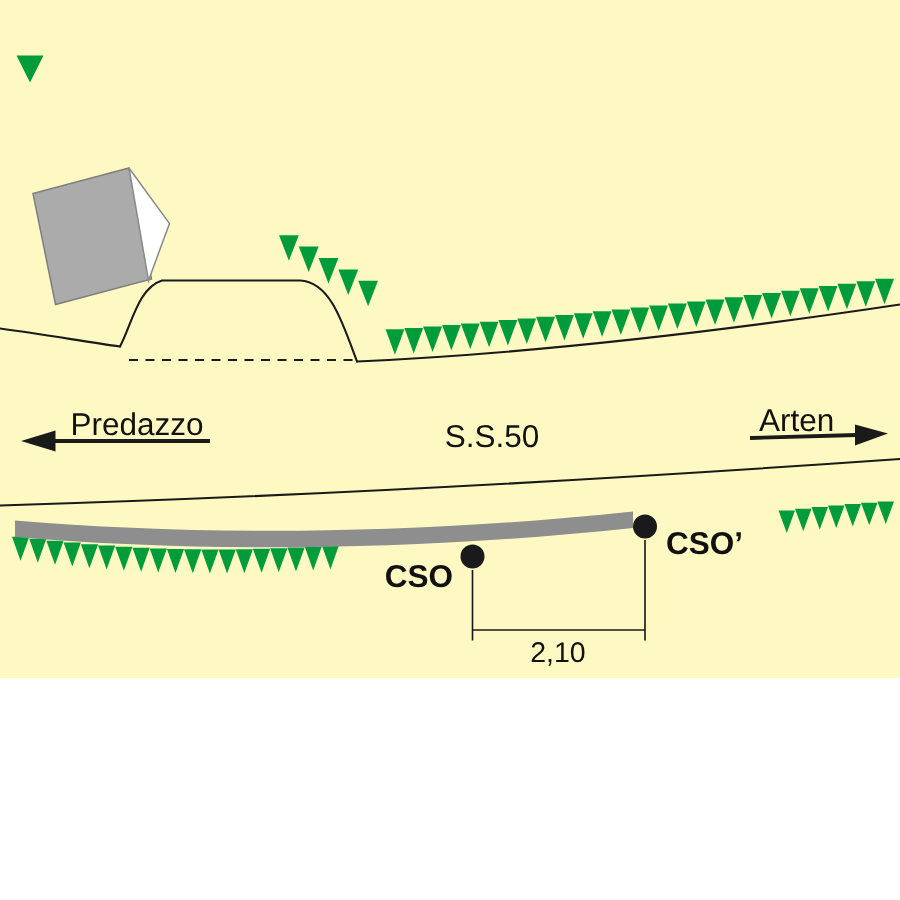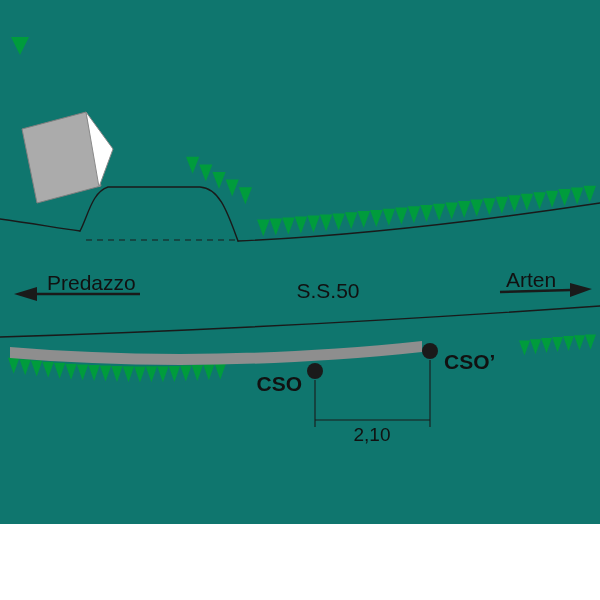--- a/index.html
+++ b/index.html
@@ -5,23 +5,23 @@
   html,body{
     margin:0;
     padding:0;
     width:600px;
     height:600px;
     background:#ffffff;
     font-family:"Liberation Sans", sans-serif;
   }
   #stage{
     width:600px;
-    height:524px;
+    height:452px;
     position:relative;
-    background:#0f766e;
+    background:#fef9c3;
     overflow:hidden;
   }
   svg{display:block;}
   .road-line{
     fill:none;
     stroke:var(--ink,#1a1a1a);
     stroke-width:1.4;
     stroke-linecap:round;
   }
   .dashed{

